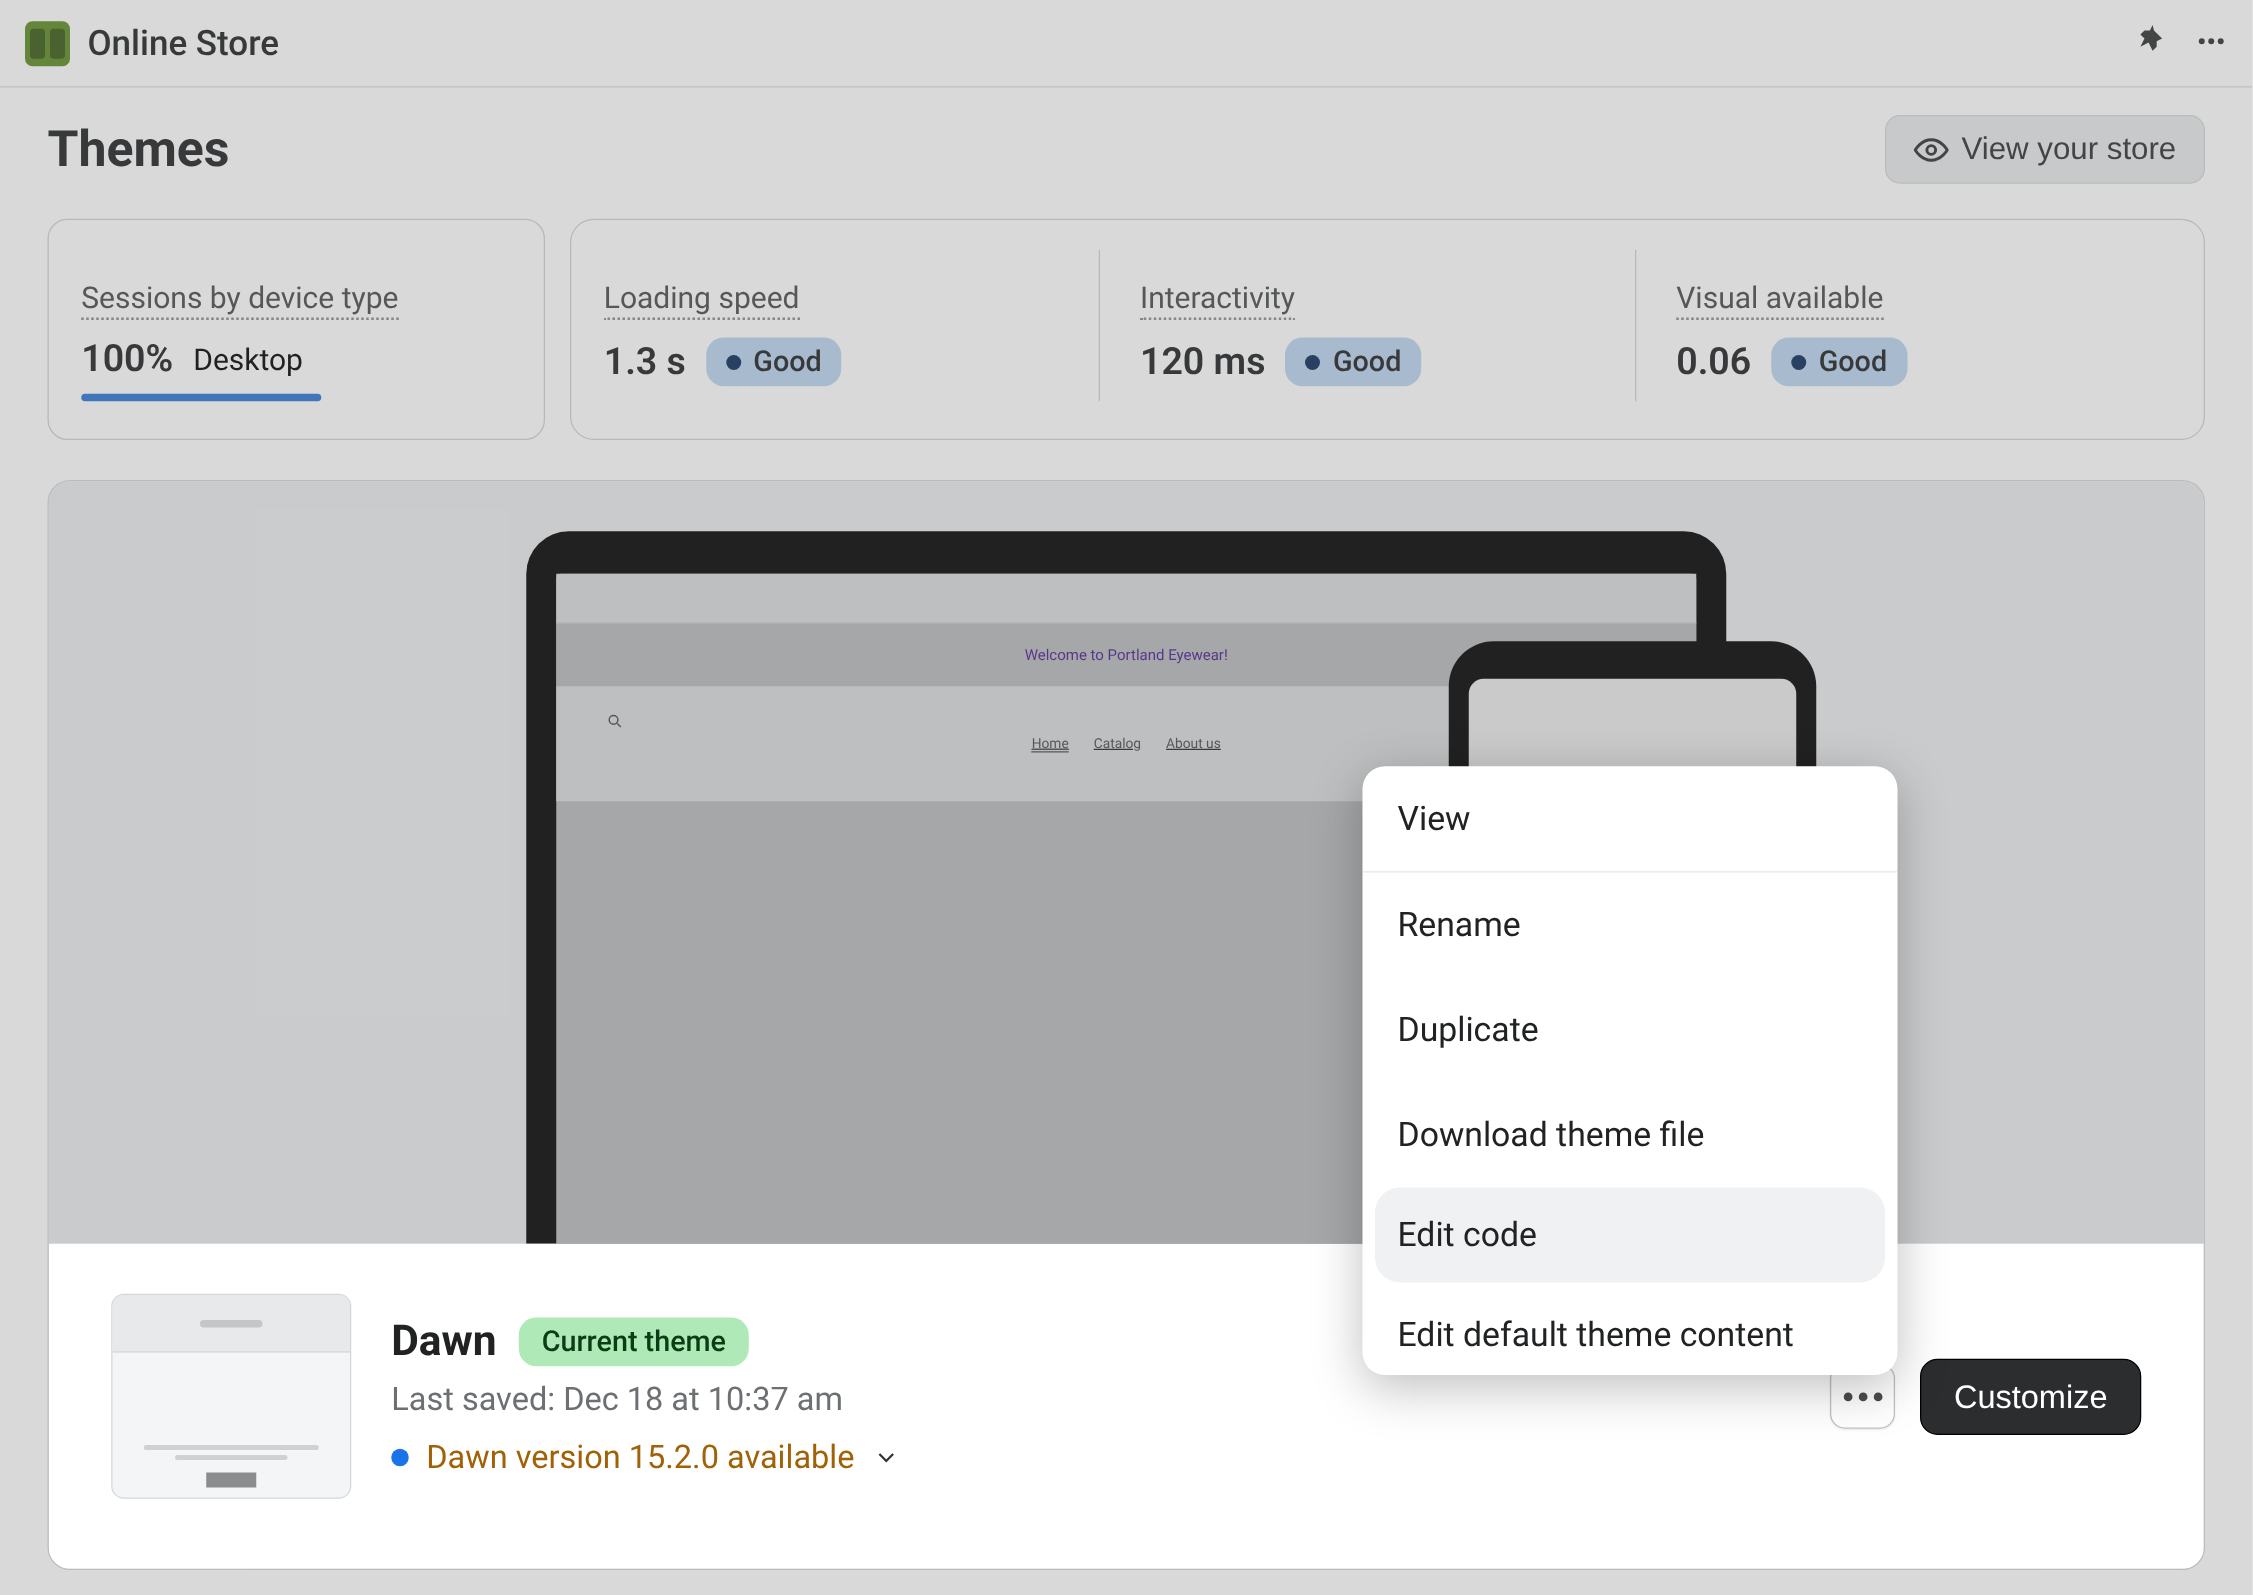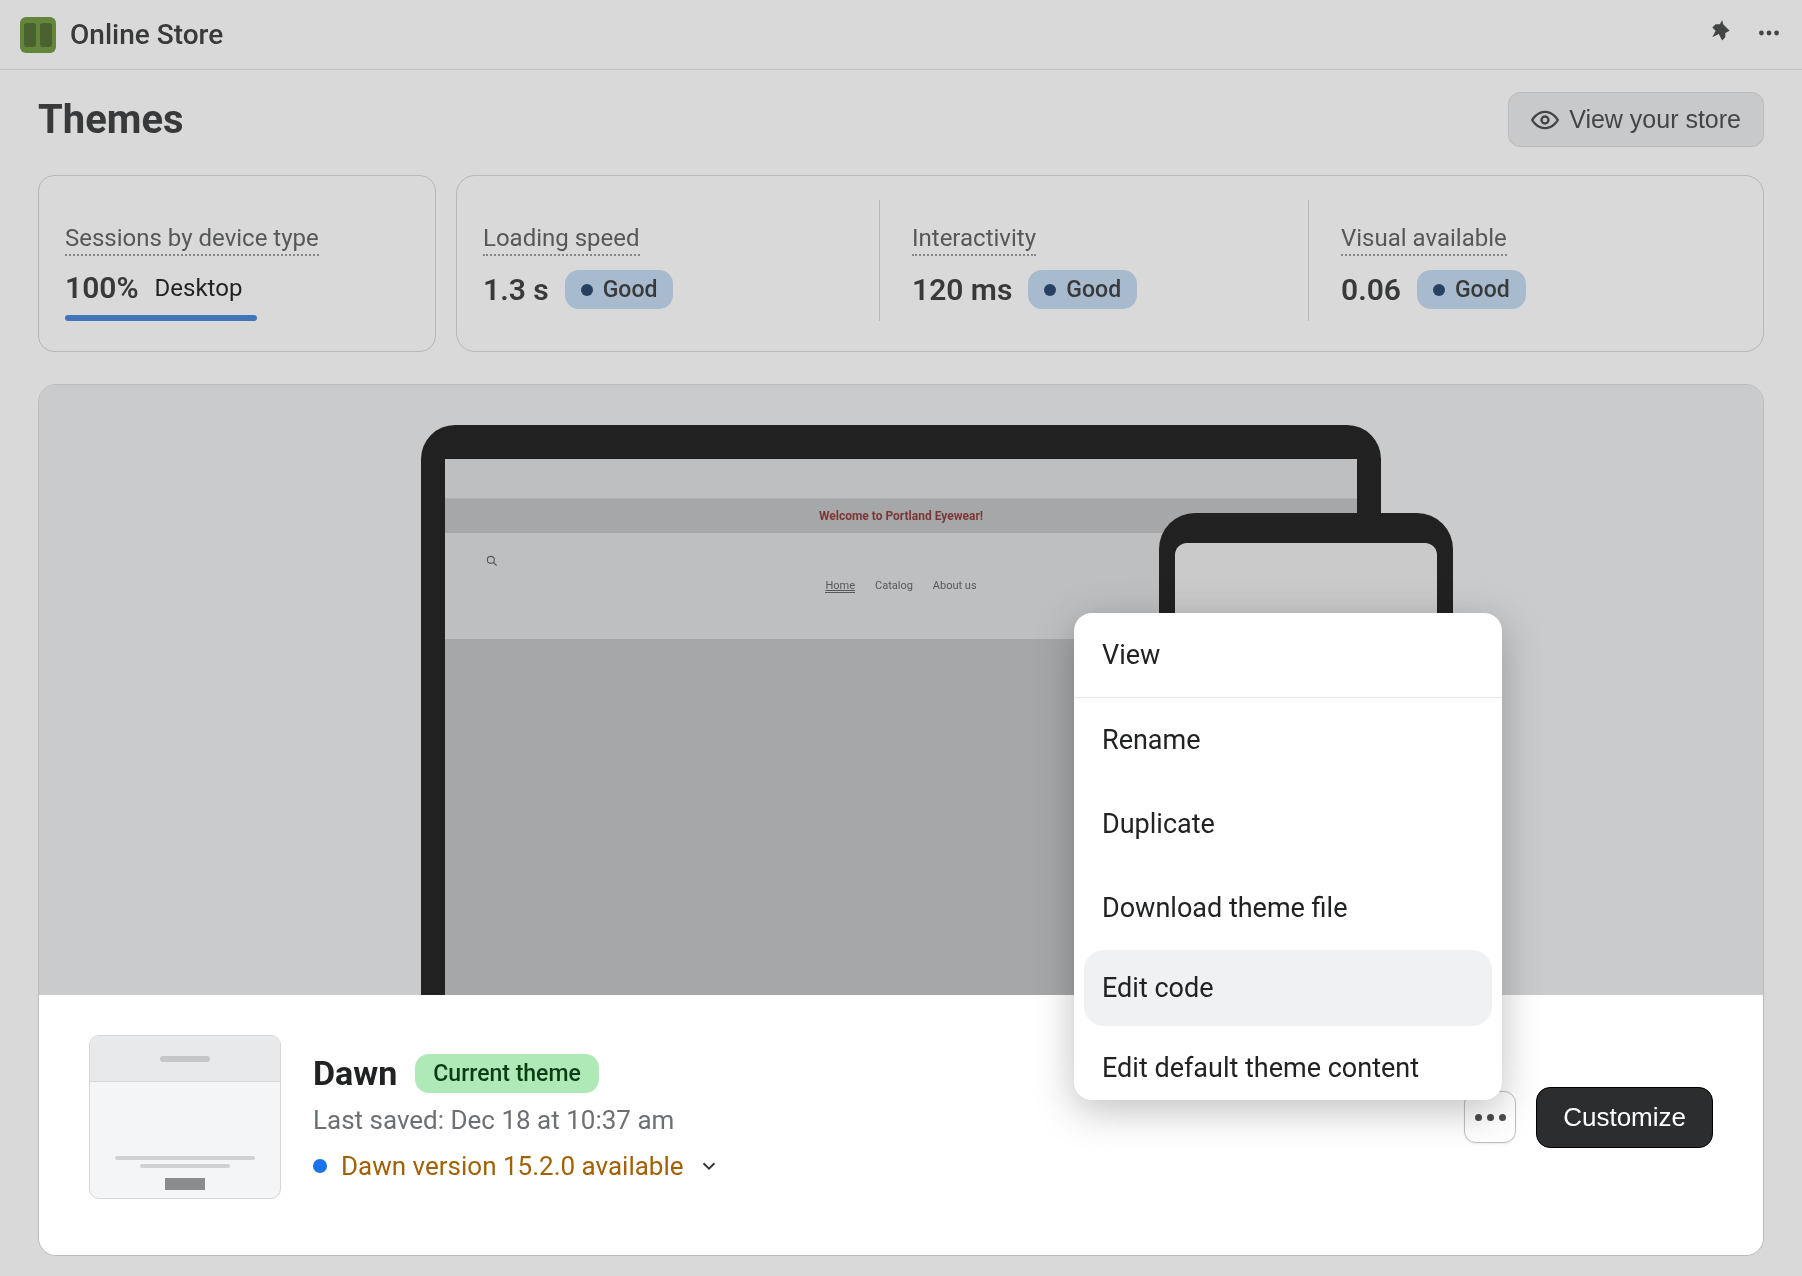--- a/index.html
+++ b/index.html
@@ -32,22 +32,22 @@
 .metric-sub { font-size: 24px; color:#000000; }
 .pill { background:#bcd5f0; color:#202223; border-radius: 14px; padding: 6px 16px; font-size:23px; display:inline-flex; align-items:center; gap:10px; font-weight:500; }
 .pill-dot { width:12px; height:12px; border-radius:50%; background:#0b2d5b; }
 .session-bar { height:6px; background:#2f77d6; border-radius:3px; margin-top:10px; width: 192px; }
 
 .theme-panel { margin: 0 38px; border:1px solid #d4d6d8; border-radius:18px; overflow:hidden; position:relative; }
 .preview-area { background:#ebecee; height: 610px; display:flex; justify-content:center; align-items:flex-start; padding-top:40px; position:relative; }
 .laptop { width: 960px; height: 570px; background:#000; border-radius: 34px 34px 0 0; padding: 34px 24px 0; position:relative; }
 .laptop-screen { width:100%; height:100%; background:#b8babc; border-radius: 4px 4px 0 0; }
 .laptop-top { height:40px; background:#d9dbdd; border-bottom:1px solid #c4c6c8; }
-.welcome-bar { height:34px; background:#b8babc; display:flex; align-items:center; justify-content:center; font-size:12px; color:#7f1d1d;font-weight:bold; }
-.site-head { height:106px; background:#d9dbdd; display:flex; flex-direction:column; align-items:center; justify-content:center; gap:14px; position:relative; }
+.welcome-bar { height:50px; background:#b8babc; display:flex; align-items:center; justify-content:center; font-size:12px; color:#4c1d95; }
+.site-head { height:92px; background:#d9dbdd; display:flex; flex-direction:column; align-items:center; justify-content:center; gap:14px; position:relative;text-decoration:underline; }
 .site-head .search { position:absolute; left:40px; top:20px; }
 .site-head .search svg { width:14px; height:14px; stroke:#4a4c4e; fill:none; stroke-width:2; }
 .site-nav { display:flex; gap: 20px; font-size:11px; color:#4a4c4e; }
 .site-nav a { text-decoration:none; color:#4a4c4e; border-bottom:1px solid transparent; }
 .site-nav a.active { border-bottom:1px solid #4a4c4e; text-decoration:underline; }
 
 .phone { position:absolute; right: 310px; top: 128px; width: 294px; height: 460px; background:#000; border-radius: 36px 36px 0 0; padding: 30px 16px 0; }
 .phone-screen { width:100%; height:100%; background:#eaeaea; border-radius: 12px 12px 0 0; }
 
 .theme-footer { background:#fff; padding: 40px 50px 56px; display:flex; align-items:center; gap: 32px; position:relative; z-index: 20; }
@@ -67,21 +67,21 @@
 .update-row { display:flex; align-items:center; gap:14px; font-size:26px; color:#a16207; cursor:pointer; }
 .update-dot { width:14px; height:14px; border-radius:50%; background:#1a73e8; }
 .update-row svg { width:22px; height:22px; stroke:#303233; fill:none; stroke-width:2; }
 
 .theme-actions { display:flex; align-items:center; gap:20px; }
 .more-btn { width:52px; height:52px; border:1px solid #bfc1c3; border-radius:12px; background:#fff; display:flex; align-items:center; justify-content:center; cursor:pointer; box-shadow: 0 1px 2px rgba(0,0,0,0.08); }
 .dots { display:flex; gap:5px; }
 .dots span { width:7px; height:7px; background:#4a4c4e; border-radius:50%; }
 .customize-btn { background:#2b2d2f; color:#fff; border:1px solid #000; border-radius:14px; padding: 14px 26px; font-size:26px; font-weight:500; cursor:pointer; }
 
-.popover { position:absolute; right: 300px; bottom: 176px; width: 428px; background:#fff; border-radius:18px; box-shadow: 0 10px 40px rgba(0,0,0,0.25); z-index: 30; overflow:hidden; }
+.popover { position:absolute; right: 284px; bottom: 176px; width: 428px; background:#fff; border-radius:18px; box-shadow: 0 10px 40px rgba(0,0,0,0.25); z-index: 30; overflow:hidden; }
 .popover-item { padding: 26px 28px; font-size:27px; color:#202223; cursor:pointer; }
 .popover-item.bordered { border-bottom:1px solid #e4e5e7; }
 .popover-item.hover { background:#f0f1f2; border-radius:20px; margin: 0 10px; padding: 22px 18px; }
 .popover > .popover-item:last-child { padding-bottom: 16px; }
 </style>
 </head>
 <body>
 
 <div class="topbar">
   <div class="logo"></div>

